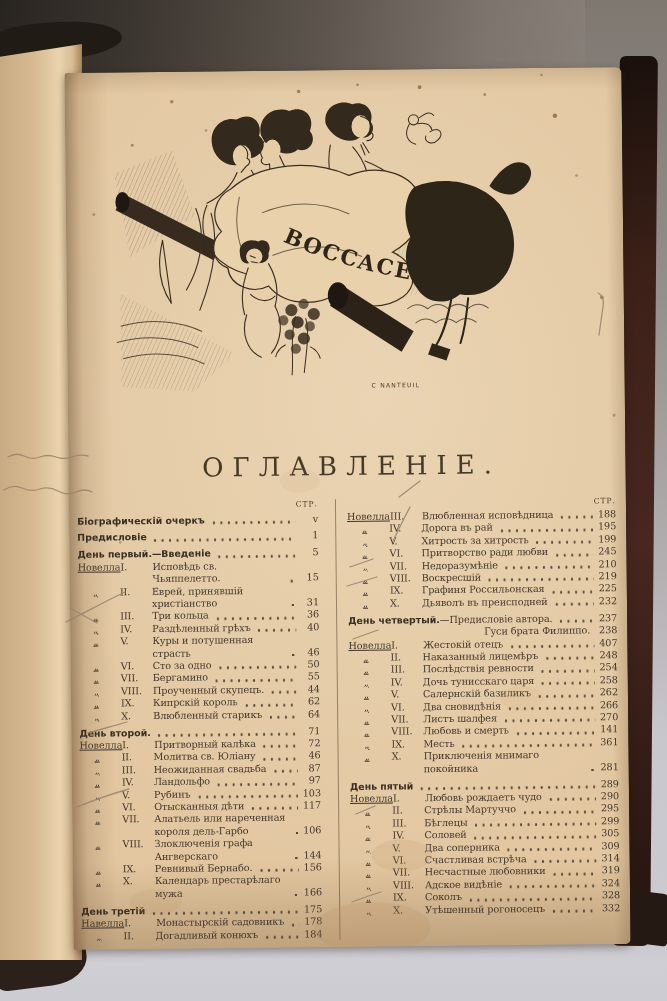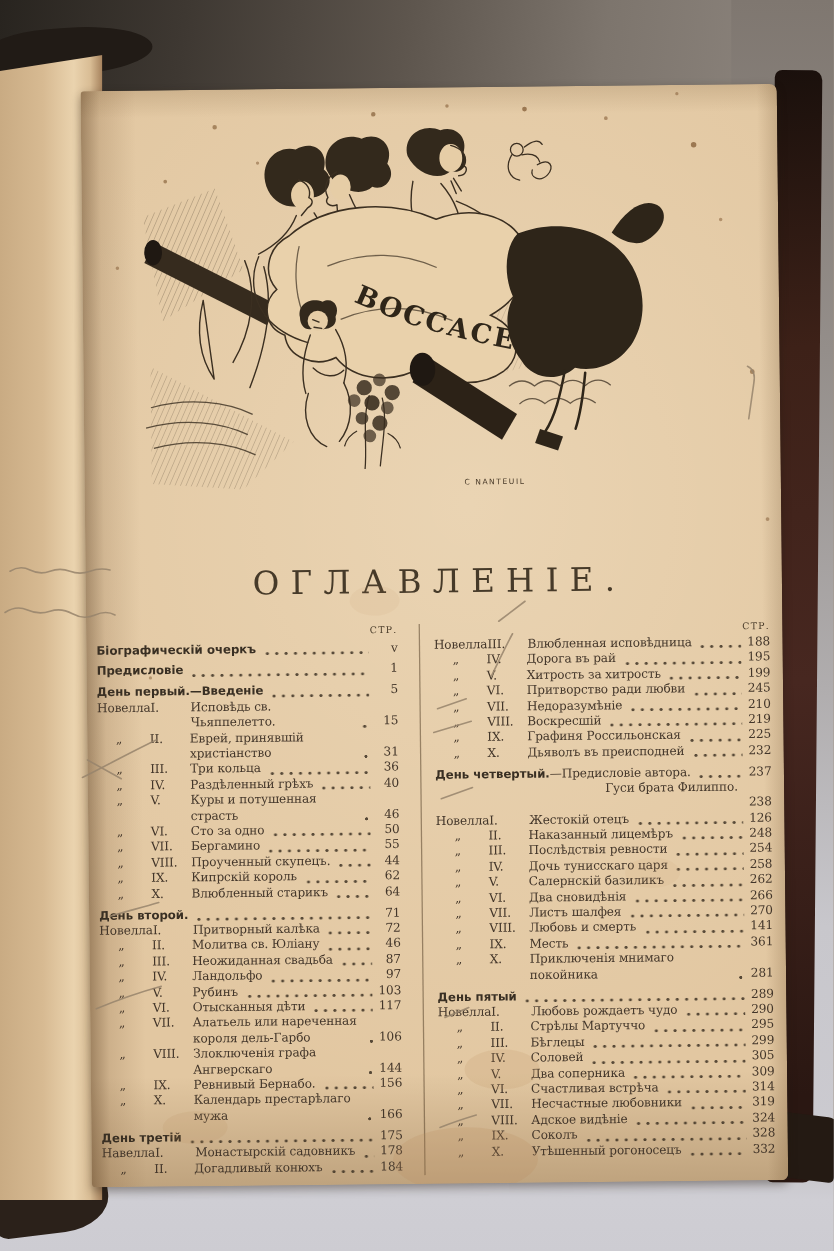--- a/index.html
+++ b/index.html
@@ -44,32 +44,32 @@
   .pgtitle{left:0;top:381px;width:100%;text-align:center;
     font-size:26px;letter-spacing:9px;text-indent:9px;color:#463a29;}
 
   
   .toc{left:8px;top:429px;width:541px;display:flex;color:#43362a;}
   .col{box-sizing:border-box;}
   .col-left{width:259px;padding-right:17px;border-right:1px solid rgba(85,66,42,.55);}
   .col-right{flex:1;padding-left:11px;padding-right:2px;}
   .str{font-size:7.5px;letter-spacing:1px;text-align:right;color:#4a3c2a;margin-bottom:3px;}
   .row{display:flex;align-items:flex-start;font-size:9.7px;line-height:12.4px;letter-spacing:-0.1px;}
-  .prefix{flex:0 0 42px;}
+  .prefix{flex:0 0 42px;text-decoration:underline;}
   .q .prefix{padding-left:15px;box-sizing:border-box;}
   .num{flex:0 0 29px;text-align:left;padding-right:3px;}
   .title{flex:0 1 auto;min-width:0;}
   .lead{font-family:"DejaVu Sans",sans-serif;font-weight:700;font-size:9.4px;color:#392f23;letter-spacing:0;}
   .leader{flex:1 1 8px;min-width:5px;height:10px;align-self:flex-end;margin:0 2px 1px 5px;
     background:radial-gradient(circle,rgba(62,50,36,.85) 1px,rgba(62,50,36,0) 1.45px);
     background-size:7.5px 5px;background-position:0 bottom;background-repeat:repeat-x;}
   .pg{flex:0 0 21px;text-align:right;align-self:flex-end;}
   .k-sec{margin-top:4.5px;}
   .k-cont{justify-content:flex-end;}
-  .k-cont .pg{margin-left:6px;margin-top:12px;}
+  .k-cont .pg{margin-left:6px;}
 
   .spots,.pencil{pointer-events:none;}
   .pencil{left:0;top:0;width:667px;height:1001px;}
 </style>
 </head>
 <body>
 
 <div class="scene">
   <div class="bg-top"></div>
   <div class="bg-right"></div>
@@ -439,21 +439,21 @@
 
     <span class="title"><span class="t">Гуси брата Филиппо.</span></span>
 
     <span class="pg">238</span>
   </div>
             <div class="row k-item">
     <span class="prefix">Новелла</span>
     <span class="num">I.</span>
     <span class="title"><span class="t">Жестокій отецъ</span></span>
     <span class="leader"></span>
-    <span class="pg">126</span>
+    <span class="pg">407</span>
   </div>
             <div class="row k-item q">
     <span class="prefix">„</span>
     <span class="num">II.</span>
     <span class="title"><span class="t">Наказанный лицемѣръ</span></span>
     <span class="leader"></span>
     <span class="pg">248</span>
   </div>
             <div class="row k-item q">
     <span class="prefix">„</span>

